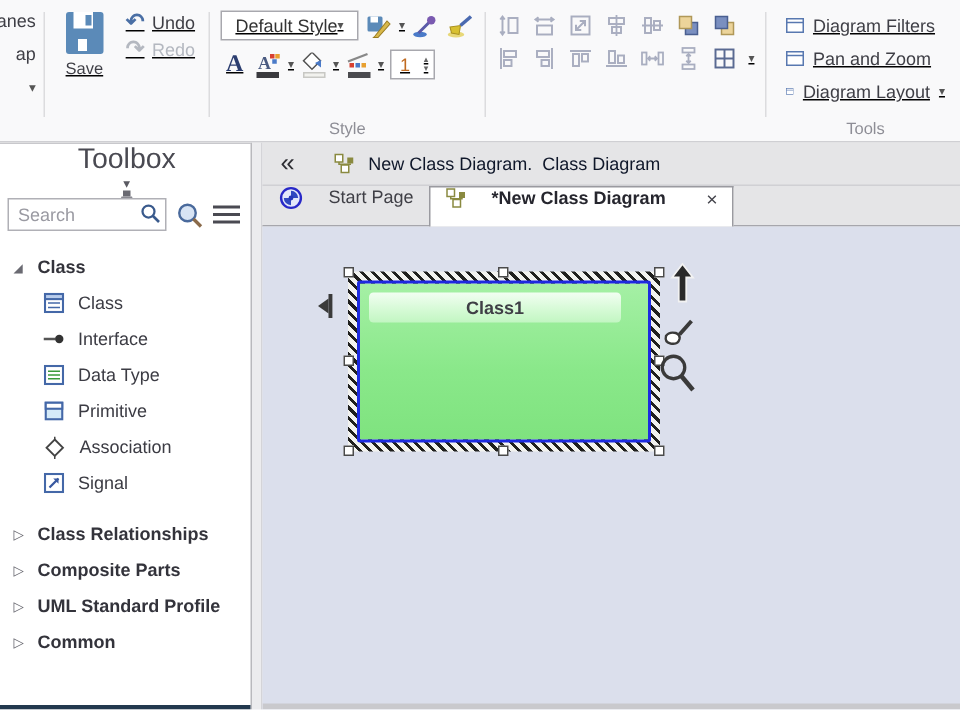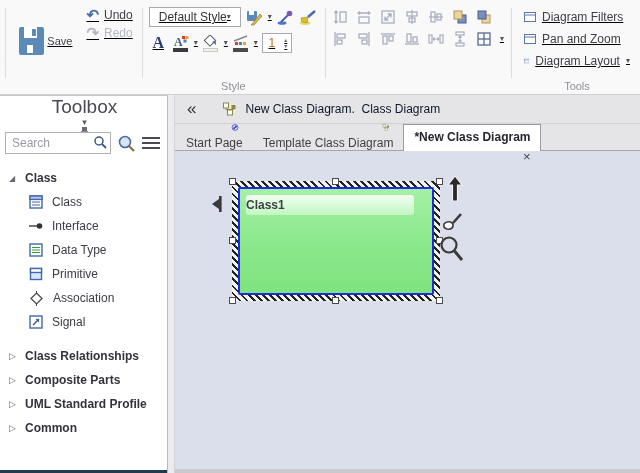--- a/index.html
+++ b/index.html
@@ -9,21 +9,21 @@
   
   .ribbon { height:95px; background:#f9f9fa; border-bottom:1px solid #cfcfd3;
     display:flex; align-items:stretch; position:relative;text-decoration:underline; }
   .rsep { width:1px; background:#dcdcde; margin:8px 3px 16px 3px; }
   .rgroup { position:relative; padding:4px 4px 16px 4px; }
   .rgroup-label { position:absolute; bottom:2px; left:0; right:0; text-align:center;
     font-size:11px; color:#8e8e96; }
   .clipgroup { width:27px; overflow:hidden; position:relative; }
   .cliplabel { position:absolute; right:2px; font-size:12px; color:#3f3f46; white-space:nowrap; }
   .savegroup { display:flex; gap:10px; padding:4px 6px 16px 6px; }
-  .bigbtn { display:flex; flex-direction:row; align-items:center; gap:2px;
+  .bigbtn { display:flex; flex-direction:column; align-items:center; gap:2px;
     padding:2px 4px; cursor:pointer; }
   .bigbtn span { font-size:11px; color:#3f3f46; }
   .undoredo { display:flex; flex-direction:column; justify-content:flex-start; gap:4px; padding-top:4px; }
   .smallbtn { display:flex; align-items:center; gap:5px; font-size:12px; color:#3f3f46; cursor:pointer; }
   .smallbtn .uglyph { font-size:15px; font-weight:bold; color:#4a6fa5; line-height:14px; }
   .smallbtn.disabled, .smallbtn.disabled .uglyph { color:#b4b8c0; }
   .stylerow { display:flex; align-items:center; gap:4px; height:26px; }
   .combo { width:92px; height:20px; border:1px solid #a8a8ae; background:#fff;
     display:flex; align-items:center; justify-content:center; padding:0 4px;
     font-size:12px; color:#333; cursor:pointer; }
@@ -71,36 +71,36 @@
   .splitter { width:7px; background:#ececee; border-right:1px solid #d4d4d8; cursor:col-resize; }
 
   
   .diagram-side { flex:1; display:flex; flex-direction:column; min-width:0; }
   .crumbbar { height:29px; background:#e5e5e7; border-bottom:1px solid #d0d0d4;
     display:flex; align-items:center; gap:8px; padding-left:12px; }
   .crumb-back { font-size:17px; color:#2e2e34; cursor:pointer; line-height:16px; margin-right:18px; }
   .crumb-text { font-size:12px; color:#0f172a; white-space:pre; }
   .tabbar { height:27px; background:#e5e5e7; border-bottom:1px solid #a6a6ac;
     display:flex; align-items:stretch; padding-left:1px; }
-  .tab { display:flex; align-items:flex-end; gap:5px; padding:0 10px; font-size:12px;
-    color:#3f3f46; cursor:pointer; white-space:nowrap;flex-direction:column; }
+  .tab { display:flex; align-items:flex-start; gap:17px; padding:0 10px; font-size:12px;
+    color:#3f3f46; cursor:pointer; white-space:nowrap; }
   .tab.active { background:#fff; border:1px solid #9a9aa0; border-bottom:none;
     font-weight:bold; color:#26262e; margin-bottom:-1px; z-index:2; }
   .tab .tclose { margin-left:10px; font-size:13px; color:#44444c; font-weight:normal; cursor:pointer; }
   .canvas { flex:1; background:#dbdfec; position:relative; overflow:hidden; }
   .hscroll { position:absolute; left:0; right:0; bottom:0; height:4px; background:#c9c9cd; }
 
   
   .sel-frame { position:absolute; left:57px; top:30px; width:208px; height:120px;
     background:repeating-linear-gradient(45deg,#20201e 0 2px,#f2f2ef 2px 5px); cursor:move; }
   .class-box { position:absolute; inset:6px; border:2px solid #1d2be0; border-radius:2px;
     background:linear-gradient(180deg,#a5f0a5 0%,#8ae88a 55%,#7fe37f 100%); }
   .class-head { position:absolute; top:6px; left:6px; right:18px; height:20px; border-radius:3px;
     background:linear-gradient(180deg,#f2fef2 0%,#d4fad4 60%,#c2f6c2 100%);
-    display:flex; align-items:center; justify-content:flex-start; }
+    display:flex; align-items:center; justify-content:center; }
   .class-head span { font-size:12px; font-weight:bold; color:#3f3f46; }
   .handle { position:absolute; width:7px; height:7px; background:#fff; border:1px solid #4a4a4a; }
   .floaty { position:absolute; cursor:pointer; }
 </style>
 </head>
 <body>
 
 <div class="ribbon">
 
   <div class="clipgroup">
@@ -461,29 +461,20 @@
     <div class="tabbar">
       <div class="tab">
         <svg width="16" height="16" viewBox="0 0 16 16">
             <circle cx="8" cy="8" r="6.6" fill="#e4e8fa" stroke="#2828c8" stroke-width="1.6"></circle>
             <path d="M8 3.2 A4.8 4.8 0 0 1 12.8 8 L8 8 Z" fill="#3048c0"></path>
             <path d="M8 12.8 A4.8 4.8 0 0 1 3.2 8 L8 8 Z" fill="#3048c0"></path>
             <circle cx="8" cy="8" r="1.6" fill="#2838b8"></circle>
           </svg>
         <span>Start Page</span>
       </div>
-      <div class="tab">
-        <svg width="14" height="14" viewBox="0 0 14 14">
-            <rect x="1" y="1" width="5" height="5" fill="#fff" stroke="#8a8a40"></rect>
-            <rect x="9" y="3" width="4" height="4" fill="#8a8a40"></rect>
-            <rect x="5" y="8" width="5" height="5" fill="#fff" stroke="#8a8a40"></rect>
-            <path d="M3.5 6 V7.5 H7.5 V8 M11 7 V7.5 H7.5" stroke="#8a8a40" fill="none"></path>
-          </svg>
-        <span>Template Class Diagram</span>
-      </div>
       <div class="tab active">
         <svg width="14" height="14" viewBox="0 0 14 14">
             <rect x="1" y="1" width="5" height="5" fill="#fff" stroke="#8a8a40"></rect>
             <rect x="9" y="3" width="4" height="4" fill="#8a8a40"></rect>
             <rect x="5" y="8" width="5" height="5" fill="#fff" stroke="#8a8a40"></rect>
             <path d="M3.5 6 V7.5 H7.5 V8 M11 7 V7.5 H7.5" stroke="#8a8a40" fill="none"></path>
           </svg>
         <span>*New Class Diagram</span>
         <span class="tclose">×</span>
       </div>

